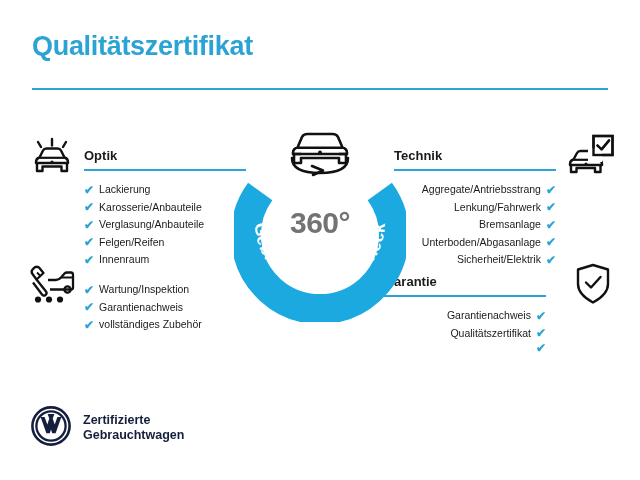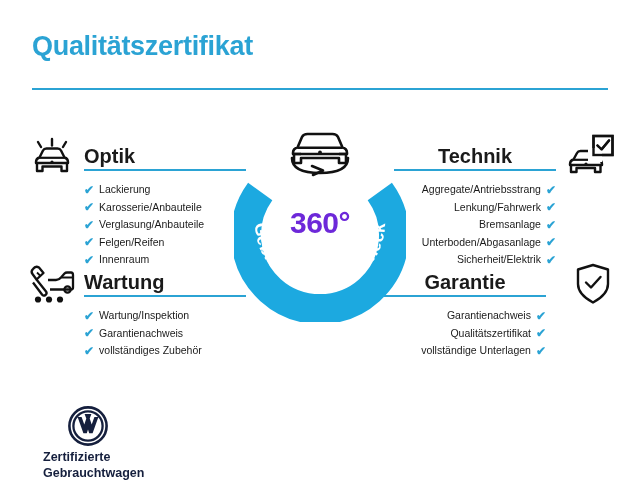--- a/index.html
+++ b/index.html
@@ -45,21 +45,21 @@
 
   
   .quad {
     position: absolute;
   }
   .quad-head {
     position: relative;
     height: 26px;
   }
   .quad-title {
-    font-size: 20px;
+    font-size: 13px;
     font-weight: bold;
     color: #1a1a1a;
     line-height: 20px;
     white-space: nowrap;
   }
   .quad-rule {
     height: 2px;
     background: #2BA3D4;
     margin-top: 3px;
   }
@@ -83,21 +83,21 @@
     line-height: 1;
     display: inline-block;
   }
 
   
   .quad.left .quad-title { text-align: left; }
   .quad.left .quad-list li { justify-content: flex-start; }
   .quad.left .check { margin-right: 5px; }
 
   
-  .quad.right .quad-title { text-align: center; }
+  .quad.right .quad-title { text-align: left; }
   .quad.right .quad-list li { justify-content: flex-end; }
   .quad.right .check { margin-left: 5px; }
 
   
   #quad-optik    { left: 84px;  top: 146px; width: 162px; }
   #quad-wartung  { left: 84px;  top: 272px; width: 162px; }
   #quad-technik  { left: 394px; top: 146px; width: 162px; }
   #quad-garantie { left: 384px; top: 272px; width: 162px; }
 
   
@@ -125,32 +125,31 @@
     height: 54px;
   }
   #badge-360 {
     position: absolute;
     left: 234px;
     top: 206px;
     width: 172px;
     text-align: center;
     font-size: 30px;
     font-weight: bold;
-    color: #6d28d9;
+    color: #737373;
     letter-spacing: -0.5px;
   }
 
   
   #footer {
     position: absolute;
     left: 31px;
     top: 406px;
     display: flex;
     align-items: center;
-    flex-direction: column;
   }
   #footer-text {
     margin-left: 12px;
     font-size: 12.5px;
     font-weight: bold;
     color: #151f3d;
     line-height: 15.5px;
     white-space: pre-line;
   }
 </style>
@@ -241,24 +240,20 @@
           <span>Felgen/Reifen</span>
         </li>
       <li>
           <span class="check">✔</span>
           <span>Innenraum</span>
         </li>
     </ul>
   </div>
 
   <div class="quad left" id="quad-wartung">
-    <div class="quad-head">
-      <div class="quad-title">Wartung</div>
-      <div class="quad-rule"></div>
-    </div>
     <ul class="quad-list">
       <li>
           <span class="check">✔</span>
           <span>Wartung/Inspektion</span>
         </li>
       <li>
           <span class="check">✔</span>
           <span>Garantienachweis</span>
         </li>
       <li>
@@ -305,21 +300,20 @@
     <ul class="quad-list">
       <li>
           <span>Garantienachweis</span>
           <span class="check">✔</span>
         </li>
       <li>
           <span>Qualitätszertifikat</span>
           <span class="check">✔</span>
         </li>
       <li>
-          <span>vollständige Unterlagen</span>
           <span class="check">✔</span>
         </li>
     </ul>
   </div>
 
   <div id="badge">
     <svg width="172" height="172" viewBox="0 0 172 172" fill="none">
       <defs>
         <path id="ringpath" d="M 86,86 m 0,66 a 66,66 0 1,1 0,-132 a 66,66 0 1,1 0,132"></path>
         <path id="ringtext" d="M 26.5,112 A 69,69 0 0 1 26.5,60"></path>

